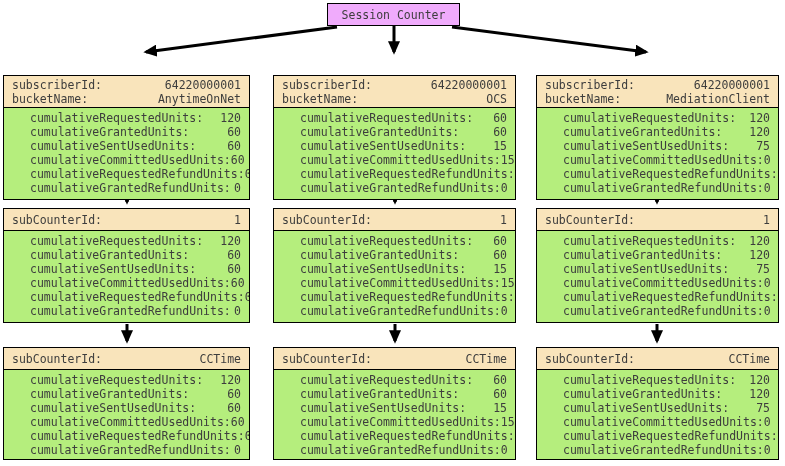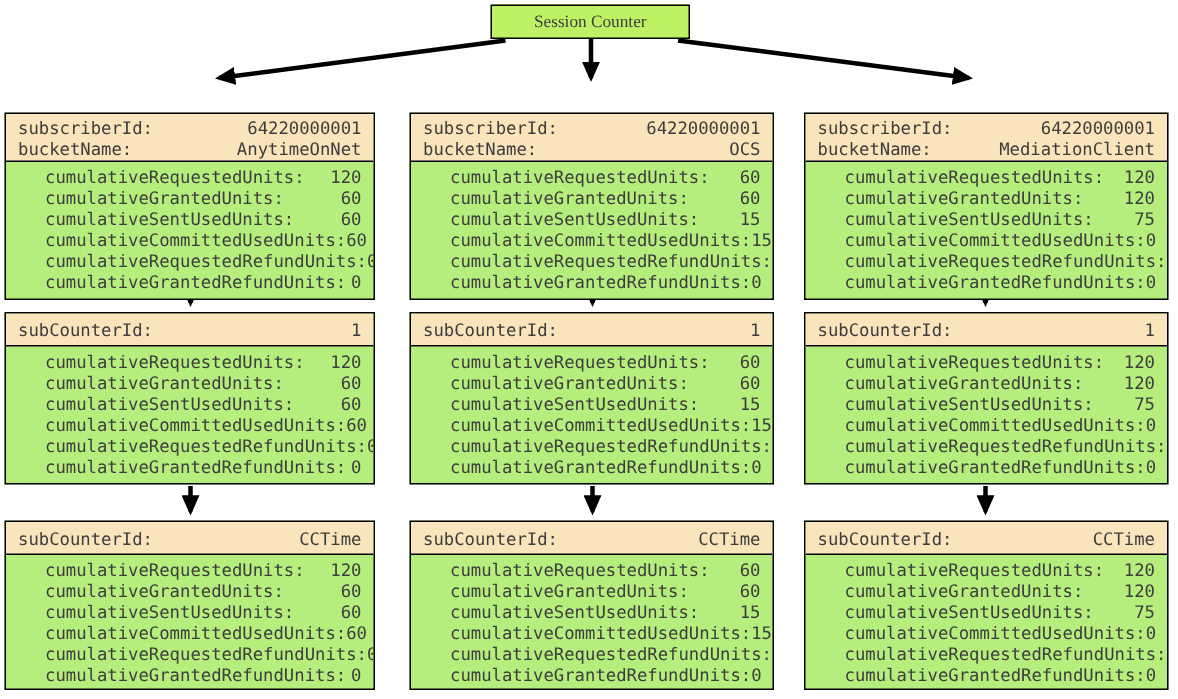--- a/index.html
+++ b/index.html
@@ -4,22 +4,22 @@
 <style>
   html,body { margin:0; padding:0; background:#ffffff; }
   .canvas {
     position:relative; width:785px; height:466px; background:#ffffff;
     font-family:"DejaVu Sans Mono", monospace;
   }
   .arrows { position:absolute; left:0; top:0; pointer-events:none; }
   .arrows line { stroke:#000000; stroke-width:3; }
   .root-node {
     position:absolute; left:327px; top:3px; width:133px; height:23px;
-    box-sizing:border-box; border:1.6px solid #000000; background:#bef264;
-    color:#3d3d3d; font-size:11.5px; display:flex; align-items:center; justify-content:center;font-family:Liberation Serif, serif;
+    box-sizing:border-box; border:1.6px solid #000000; background:#f0abfc;
+    color:#3d3d3d; font-size:11.5px; display:flex; align-items:center; justify-content:center;
   }
   .node {
     position:absolute; box-sizing:border-box; border:1.6px solid #000000;
     background:#b5ee7d; color:#3d3d3d; font-size:11.5px; line-height:14px;
     overflow:hidden;
   }
   .hdr { background:#f9e4bb; border-bottom:1.6px solid #000000; padding:4px 8px 3px; }
   .node.two .hdr { padding:2px 8px 1px; }
   .bod { padding:3px 8px 0;margin-left:18px; }
   .frow { display:flex; justify-content:space-between; white-space:pre; }

